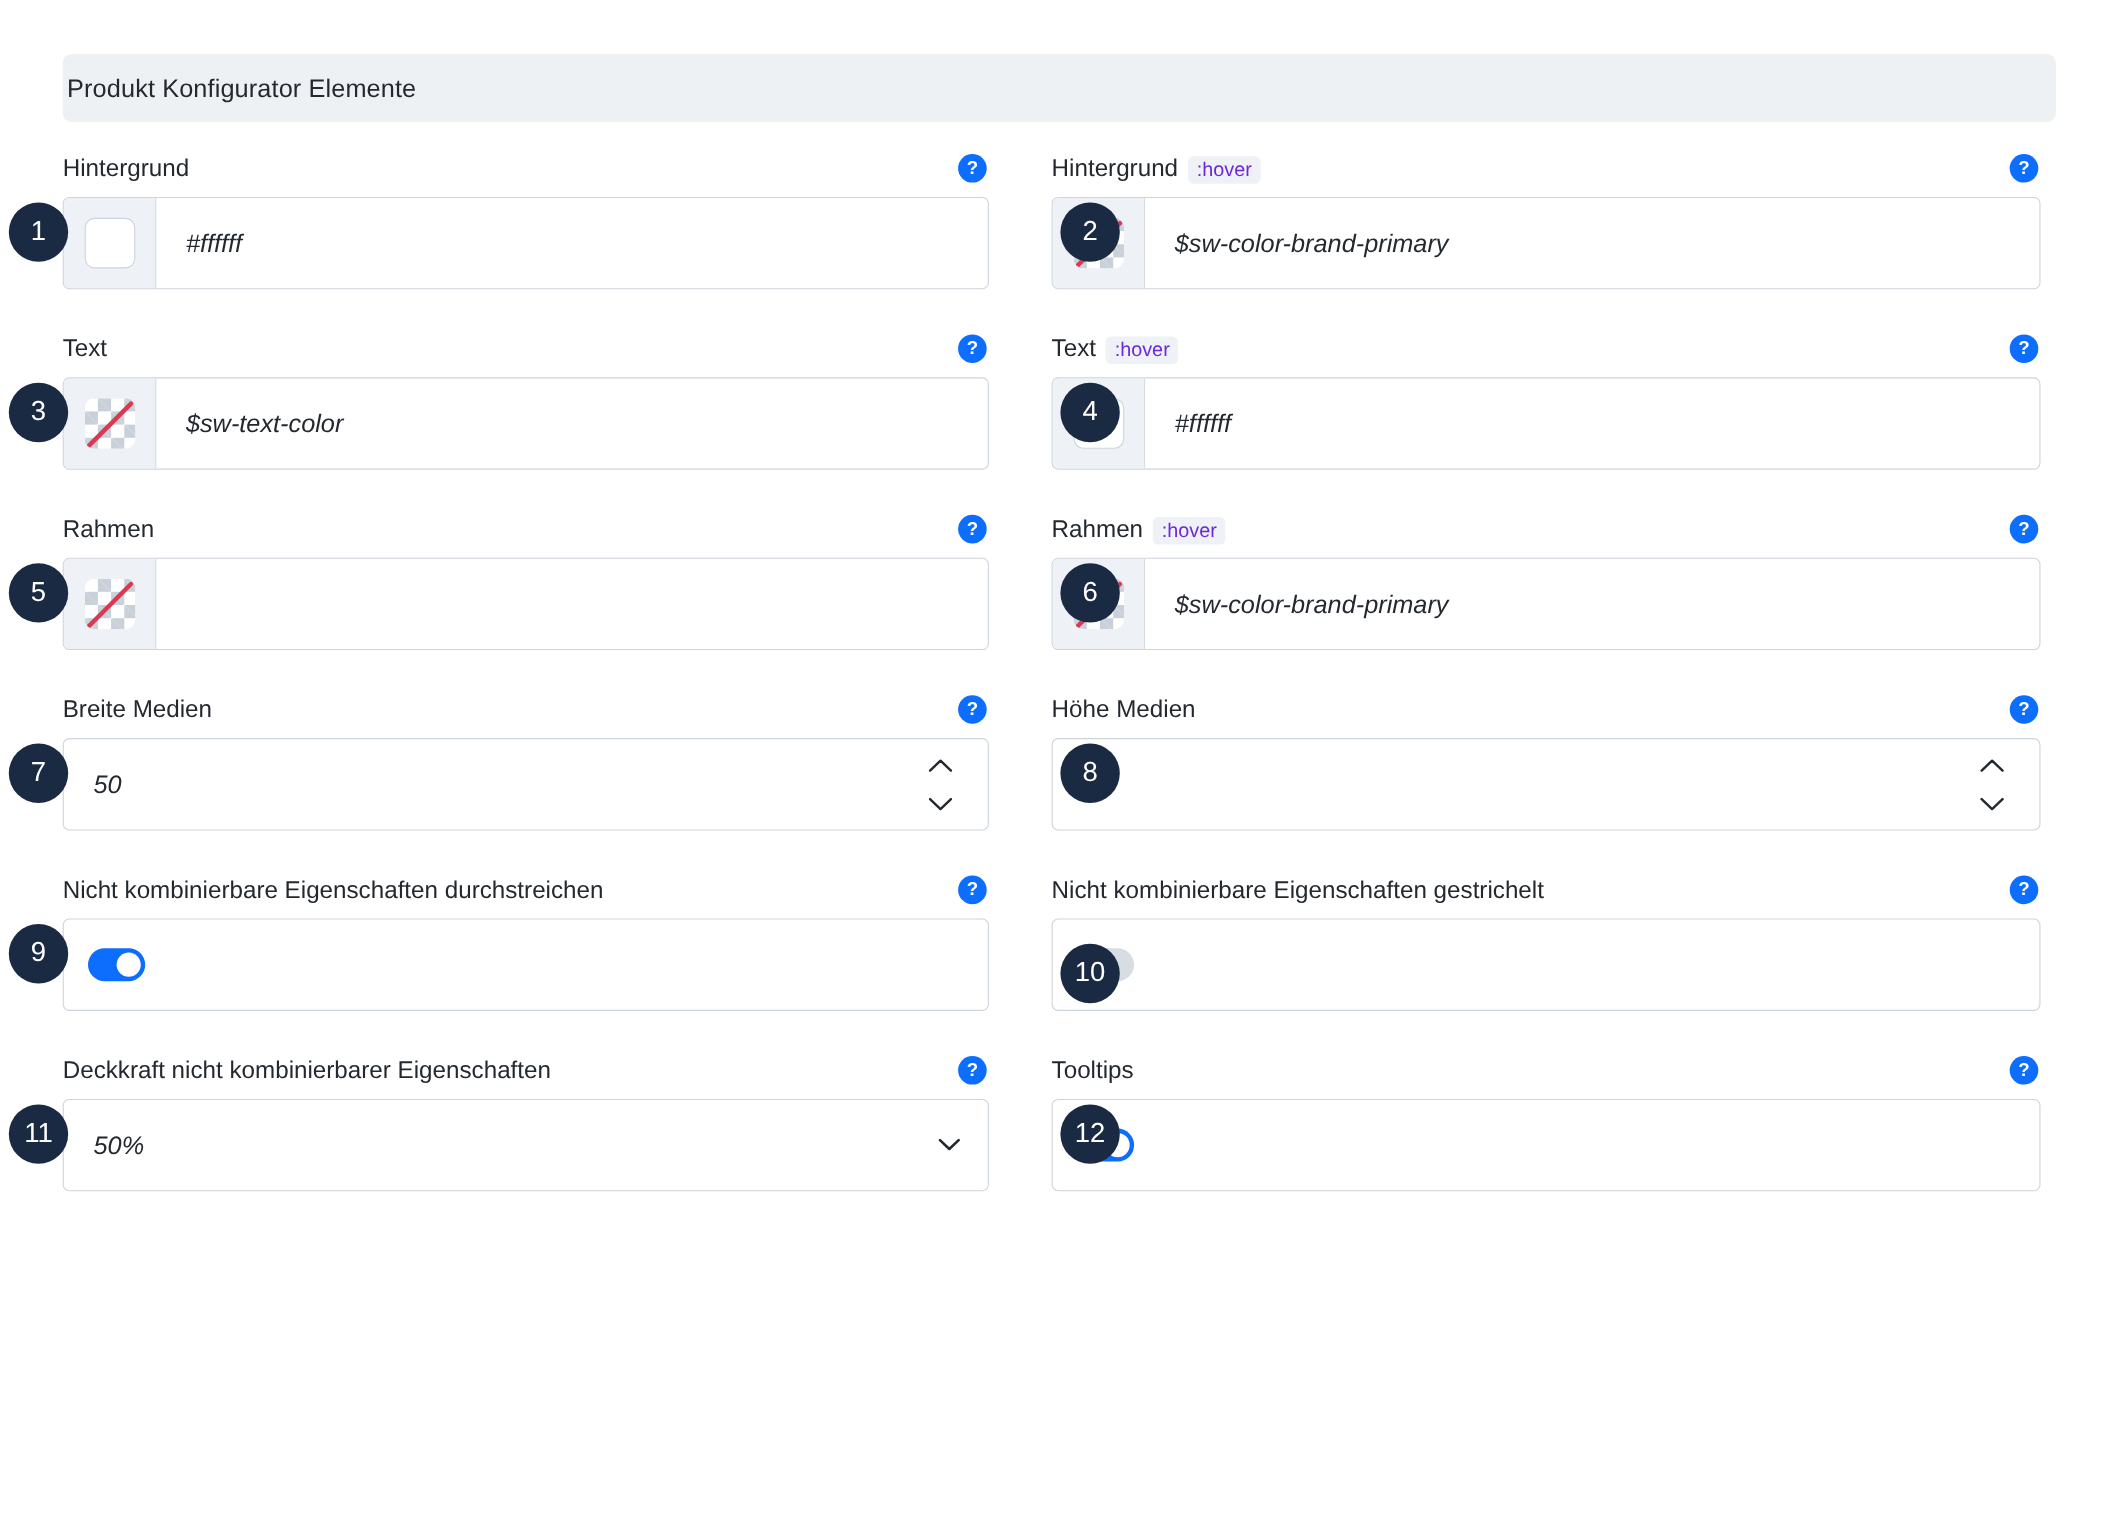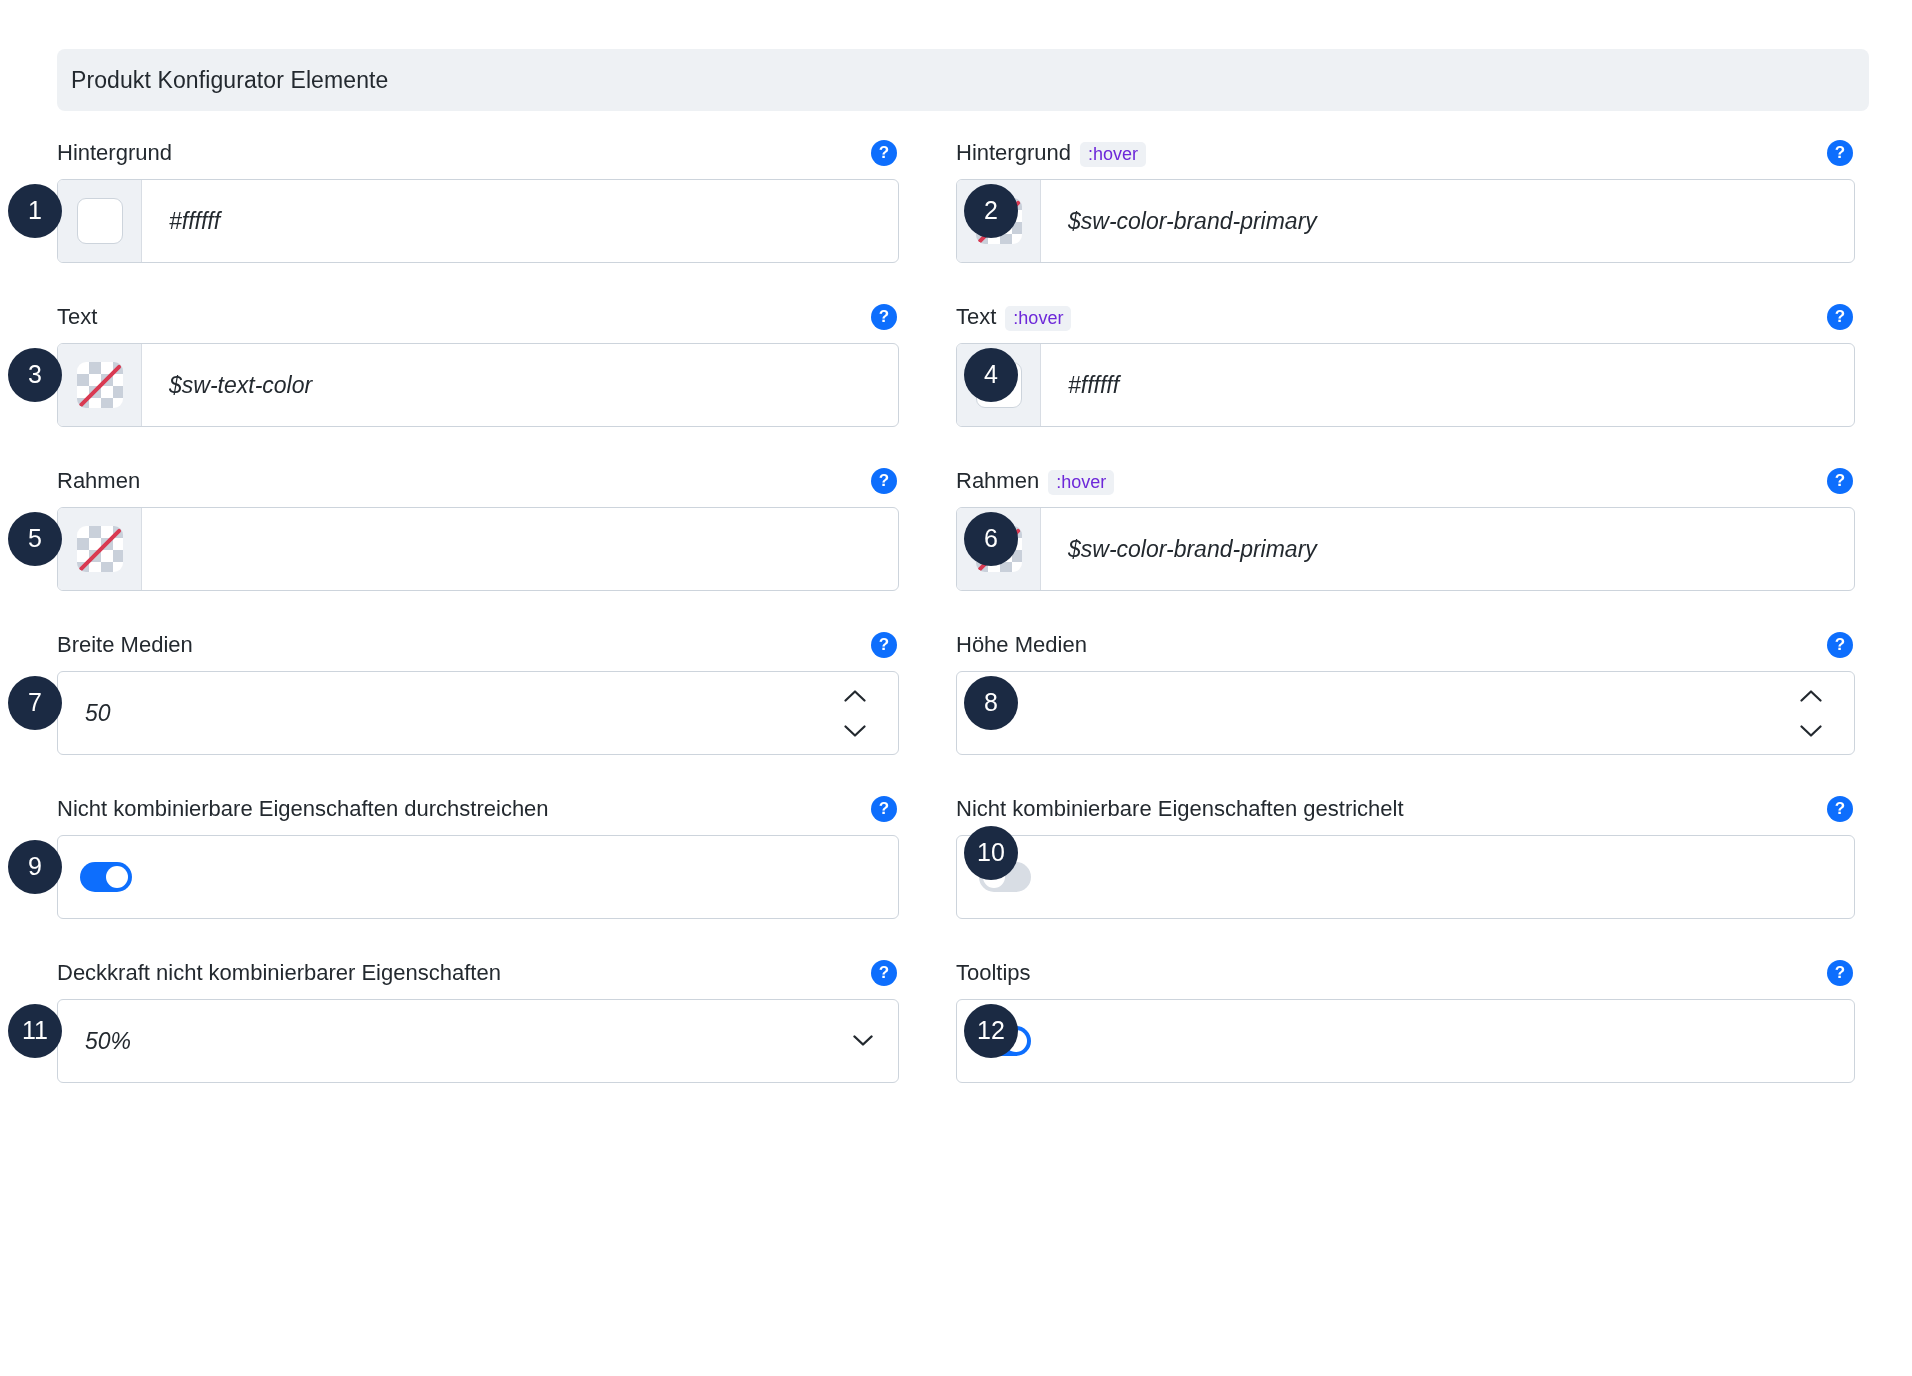--- a/index.html
+++ b/index.html
@@ -37,21 +37,21 @@
   .panel-head{
     position:absolute;
     left:57px;
     top:49px;
     width:1812px;
     height:62px;
     background:var(--panel-head);
     border-radius:8px;
     display:flex;
     align-items:center;
-    padding:0 14px;
+    padding:0 4px;
   }
   .panel-head-title{
     font-size:23px;
     font-weight:400;
     color:#23292f;
     letter-spacing:.1px;
   }
 
   
   .grid{
@@ -485,21 +485,21 @@
             <div class="switch-wrap">
               <div class="switch ">
                 <div class="knob"></div>
               </div>
             </div>
           </div>
         </div>
         <div class="badge left-col" style="top:52px;">
           <span>9</span>
         </div>
-        <div class="badge right-col" style="top:38px;">
+        <div class="badge right-col" style="top:70px;">
           <span>10</span>
         </div>
       </div>
       <div class="row" style="height:164px;">
         <div class="cell left">
           <div class="field-head">
             <div class="field-label">
               <span>Deckkraft nicht kombinierbarer Eigenschaften</span>
             </div>
             <div class="help-icon">

